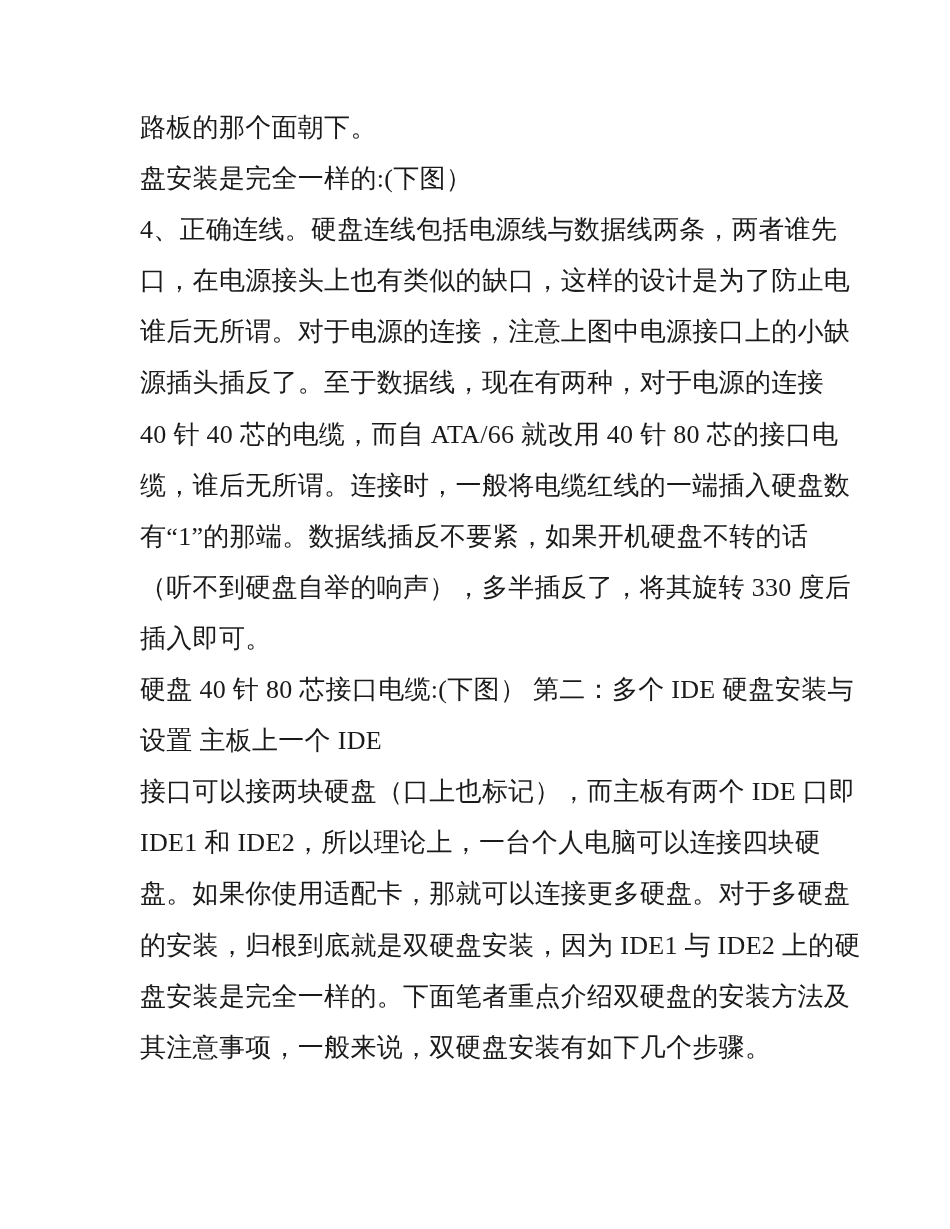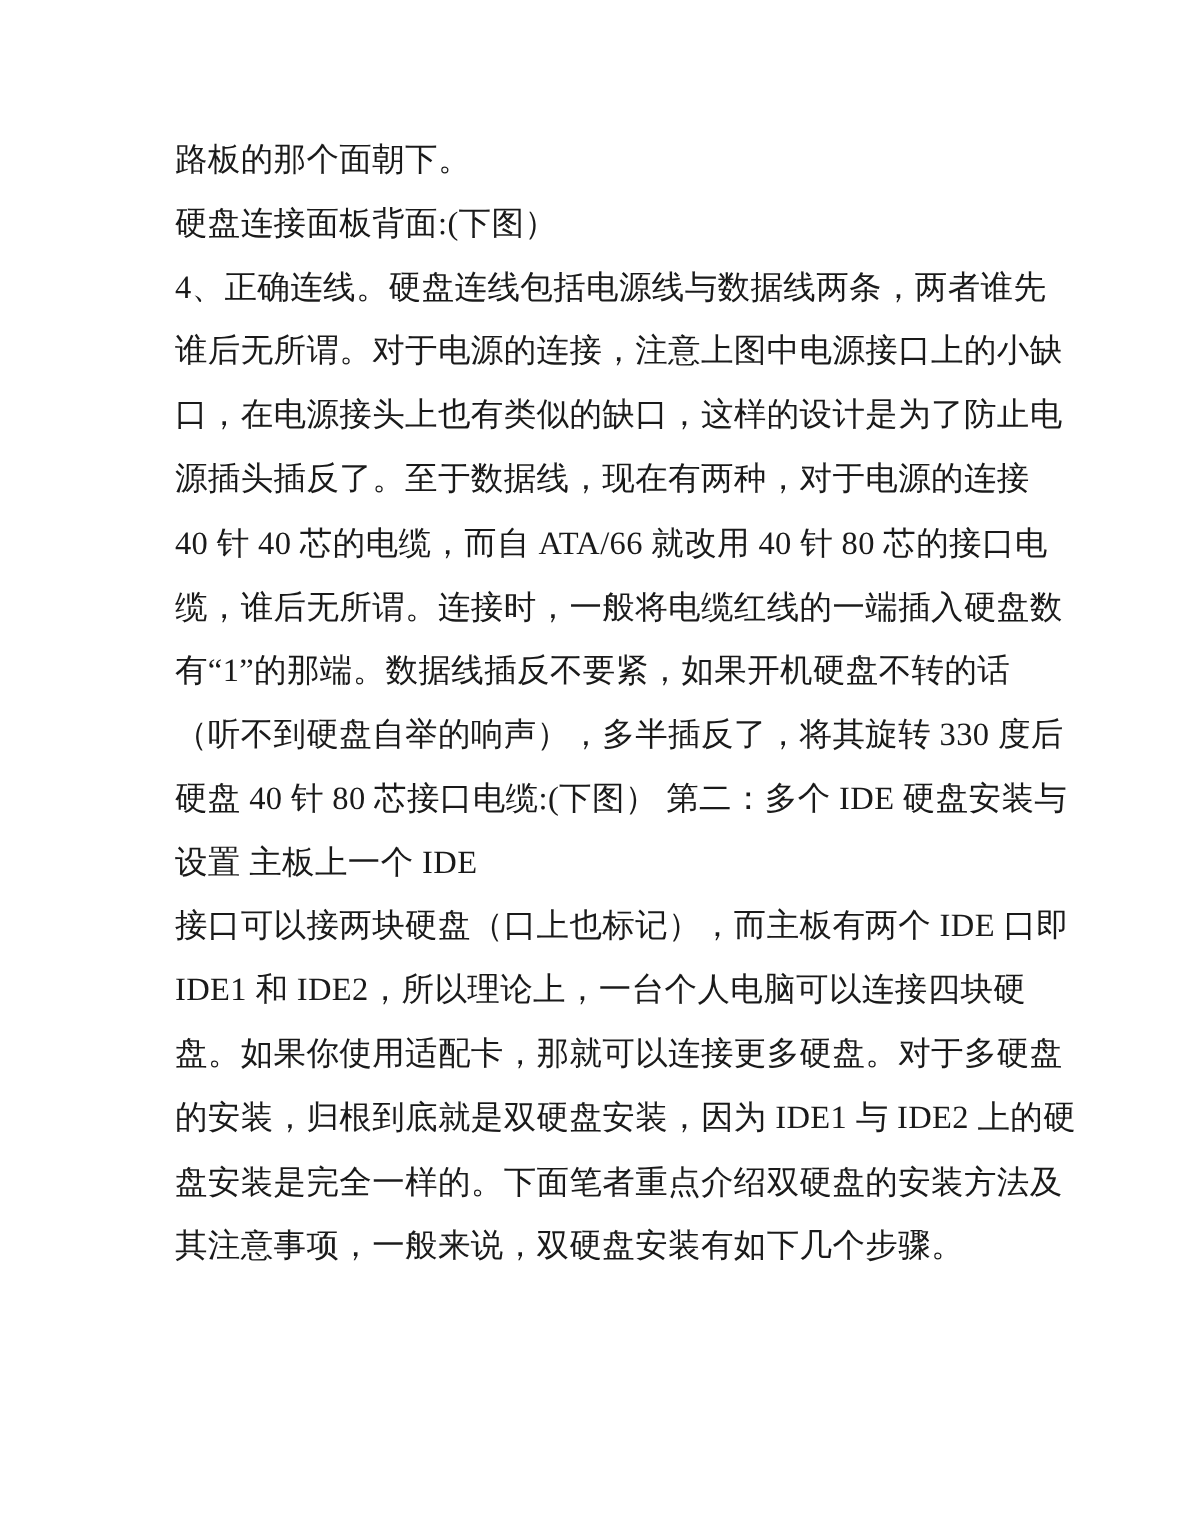--- a/index.html
+++ b/index.html
@@ -36,29 +36,30 @@
     letter-spacing: 0.3px;
     font-weight: 400;
   }
 </style>
 </head>
 <body>
 
 <div class="page">
   <div class="textblock">
     <div class="line">路板的那个面朝下。</div>
-    <div class="line">硬盘连接面板背面:(下图）</div>
+    <div class="line">盘安装是完全一样的:(下图）</div>
     <div class="line">4、正确连线。硬盘连线包括电源线与数据线两条，两者谁先</div>
+    <div class="line">口，在电源接头上也有类似的缺口，这样的设计是为了防止电</div>
     <div class="line">谁后无所谓。对于电源的连接，注意上图中电源接口上的小缺</div>
-    <div class="line">口，在电源接头上也有类似的缺口，这样的设计是为了防止电</div>
     <div class="line">源插头插反了。至于数据线，现在有两种，对于电源的连接</div>
     <div class="line">40 针 40 芯的电缆，而自 ATA/66 就改用 40 针 80 芯的接口电</div>
     <div class="line">缆，谁后无所谓。连接时，一般将电缆红线的一端插入硬盘数</div>
     <div class="line">有“1”的那端。数据线插反不要紧，如果开机硬盘不转的话</div>
     <div class="line">（听不到硬盘自举的响声），多半插反了，将其旋转 330 度后</div>
+    <div class="line">插入即可。</div>
     <div class="line">硬盘 40 针 80 芯接口电缆:(下图） 第二：多个 IDE 硬盘安装与</div>
     <div class="line">设置 主板上一个 IDE</div>
     <div class="line">接口可以接两块硬盘（口上也标记），而主板有两个 IDE 口即</div>
     <div class="line">IDE1 和 IDE2，所以理论上，一台个人电脑可以连接四块硬</div>
     <div class="line">盘。如果你使用适配卡，那就可以连接更多硬盘。对于多硬盘</div>
     <div class="line">的安装，归根到底就是双硬盘安装，因为 IDE1 与 IDE2 上的硬</div>
     <div class="line">盘安装是完全一样的。下面笔者重点介绍双硬盘的安装方法及</div>
     <div class="line">其注意事项，一般来说，双硬盘安装有如下几个步骤。</div>
   </div>
 </div>

